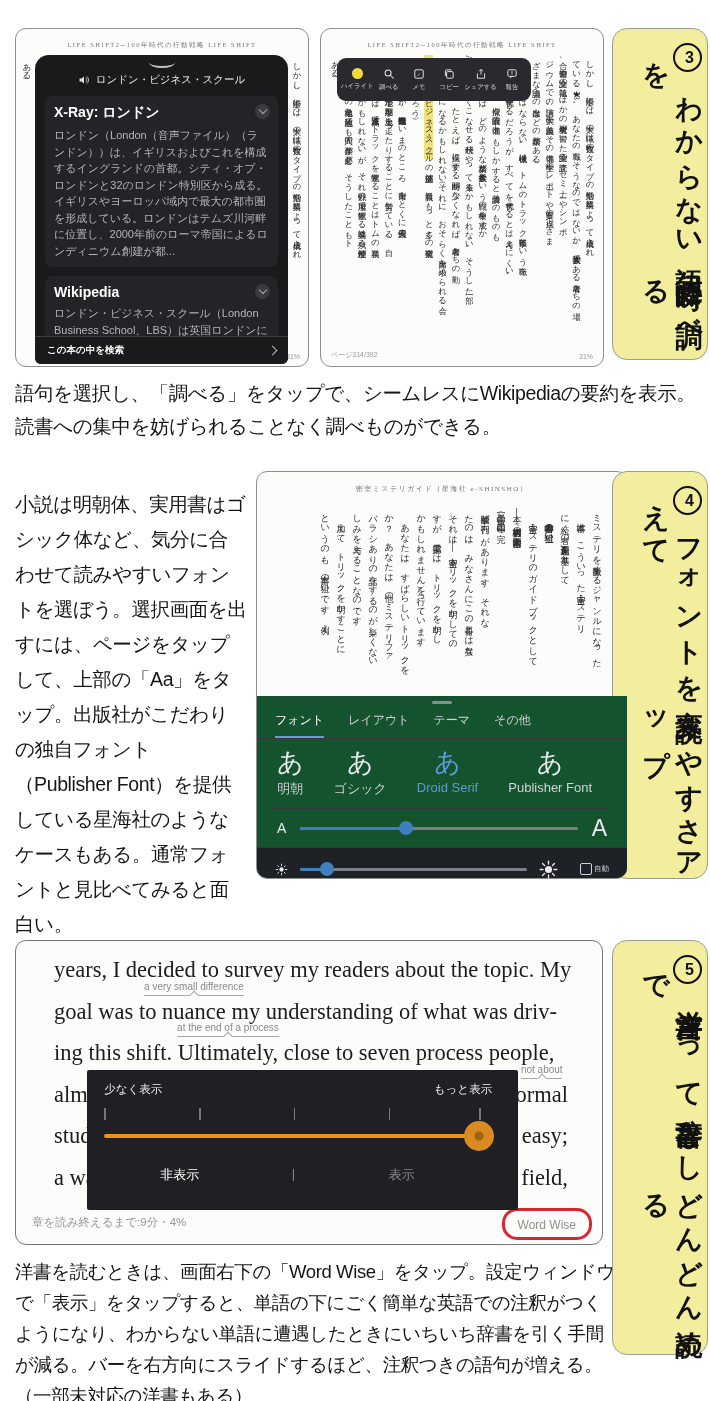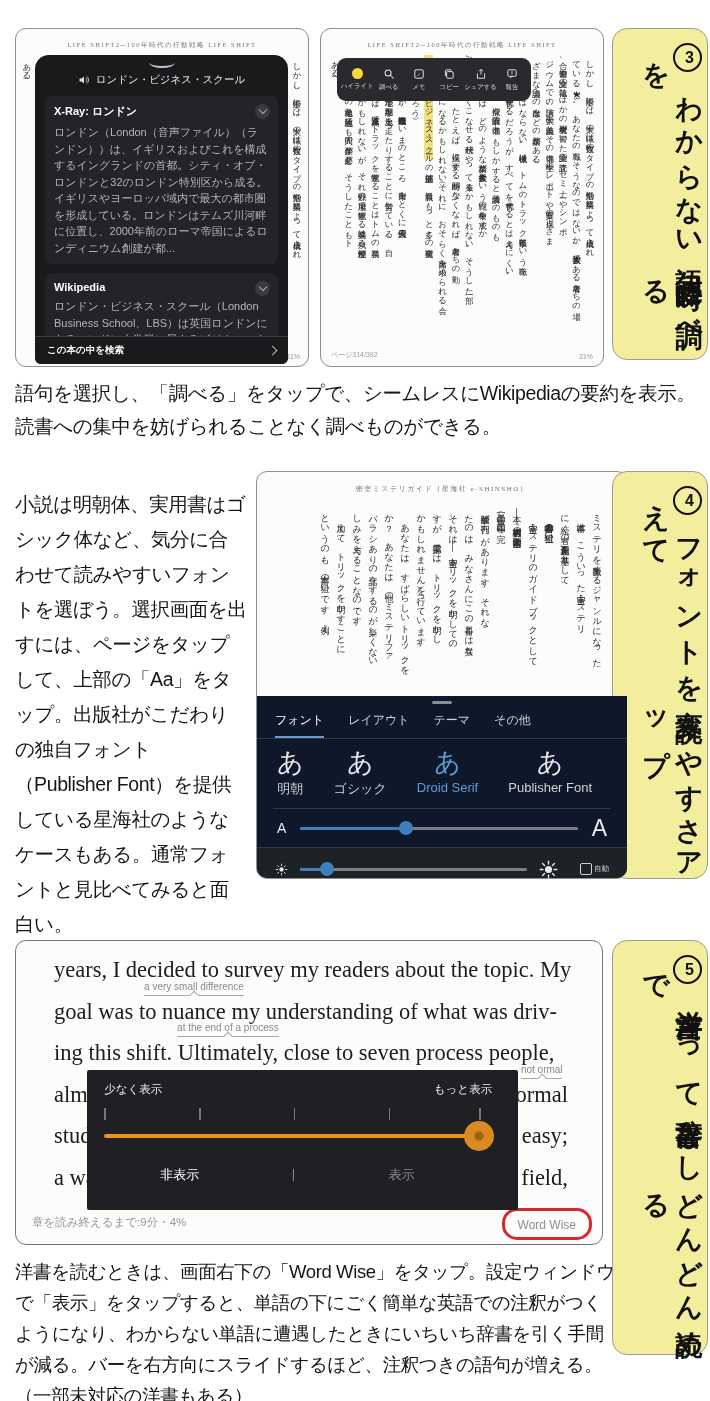--- a/index.html
+++ b/index.html
@@ -24,40 +24,40 @@
         font-size:16px;line-height:21px;text-align:center;letter-spacing:0;margin-bottom:5px;font-weight:900;}
   
   .caption{position:absolute;font-size:19.5px;line-height:33px;font-weight:500;color:#161616;letter-spacing:-0.4px;}
   
   .xpopup{position:absolute;left:19px;top:26px;width:253px;bottom:2px;background:#1a1a1d;
           border-radius:14px 14px 6px 6px;overflow:hidden;color:#eee;z-index:3;}
   .popup-handle{width:26px;height:9px;border-bottom:2.5px solid #c4c4c8;border-radius:50%;margin:2px auto 0;}
   .xtitle{display:flex;justify-content:center;align-items:center;gap:6px;margin-top:5px;
           font-size:10.5px;color:#ececec;}
   .xcard{margin:9px 10px 0;background:#242428;border-radius:8px;padding:8px 9px;position:relative;}
-  .xcard h4{margin:0 0 5px;font-size:11px;color:#fff;}
+  .xcard h4{margin:0 0 5px;font-size:14px;color:#fff;}
   .xcard .xbody{font-size:11px;line-height:1.5;color:#b4b4ba;margin:0;}
   .xlicense{font-size:7.2px;color:#85858a;margin-top:6px;}
   .chev{position:absolute;right:8px;top:8px;width:15px;height:15px;border-radius:50%;background:#3a3a40;}
   .chev::before{content:"";display:block;width:5px;height:5px;border-right:1.5px solid #aaa;
                 border-bottom:1.5px solid #aaa;transform:rotate(45deg);margin:3px auto 0;}
   .xtrans{margin:9px 12px 0;}
   .xtrans .tlabel{font-size:9.5px;font-weight:bold;color:#fff;margin-bottom:6px;}
   .searchrow{position:absolute;left:0;right:0;bottom:0;height:27px;border-top:1px solid #3a3a3f;
              display:flex;align-items:center;justify-content:space-between;padding:0 12px;
              font-size:9.5px;font-weight:bold;color:#fff;background:#1a1a1d;}
   .rchev{width:6px;height:6px;border-right:1.7px solid #bbb;border-top:1.7px solid #bbb;transform:rotate(45deg);}
   
   .seltoolbar{position:absolute;left:16px;top:29px;width:186px;height:43px;background:#2a2a2e;
               border-radius:9px;display:flex;z-index:3;padding:0 4px;}
   .tbitem{flex:1;display:flex;flex-direction:column;align-items:center;justify-content:center;gap:3px;}
   .tbitem .lab{font-size:6.4px;color:#d8d8dc;white-space:nowrap;}
   .ydot{width:11px;height:11px;border-radius:50%;background:#f3d93e;}
   
-  .fontpanel{position:absolute;left:0;right:0;top:224px;bottom:0;background:#0f172a;z-index:3;}
+  .fontpanel{position:absolute;left:0;right:0;top:224px;bottom:0;background:#14532d;z-index:3;}
   .barhandle{width:20px;height:3px;background:#8a8d92;border-radius:2px;margin:5px auto 0;}
   .tabs{display:flex;gap:24px;padding:8px 18px 0;border-bottom:1px solid #33363c;height:26px;}
   .tab{font-size:12px;color:#cfd2d6;padding-bottom:8px;}
   .tab.active{color:#fff;border-bottom:2.5px solid #6b9bd2;}
   .fontopts{display:flex;gap:30px;padding:9px 20px 0;height:60px;}
   .fopt{display:flex;flex-direction:column;align-items:center;gap:2px;}
   .fsample{font-size:26px;color:#e8eaed;line-height:30px;font-family:"Liberation Serif",serif;}
   .flabel{font-size:13px;color:#cfd2d6;white-space:nowrap;}
   .fopt.selected .fsample,.fopt.selected .flabel{color:#5f9bd5;}
   .hr{border-top:1px solid #33363c;margin:0 16px;}
@@ -357,21 +357,21 @@
   <div class="elines">
     <div class="eline"><span>years, I decided to survey my readers about the topic. My</span></div>
     <div class="eline">
       <span>goal was to </span><span class="ww"><span class="annot"><span>a very small difference</span><span class="annot-line"></span></span><span>nuance</span></span><span> my understanding of what was driv-</span>
     </div>
     <div class="eline">
       <span>ing this shift. </span><span class="ww"><span class="annot"><span>at the end of a process</span><span class="annot-line"></span></span><span>Ultimately,</span></span><span> close to seven process people,</span>
     </div>
     <div class="eline frag">
       <span>almo</span>
-      <span class="ww"><span class="annot"><span>not ormal</span><span class="annot-line"></span></span><span>ormal</span></span>
+      <span class="ww"><span class="annot"><span>not about</span><span class="annot-line"></span></span><span>ormal</span></span>
     </div>
     <div class="eline frag">
       <span>study</span>
         <span>easy;</span>
     </div>
     <div class="eline frag">
       <span>a war</span>
         <span>field,</span>
     </div>
   </div>

